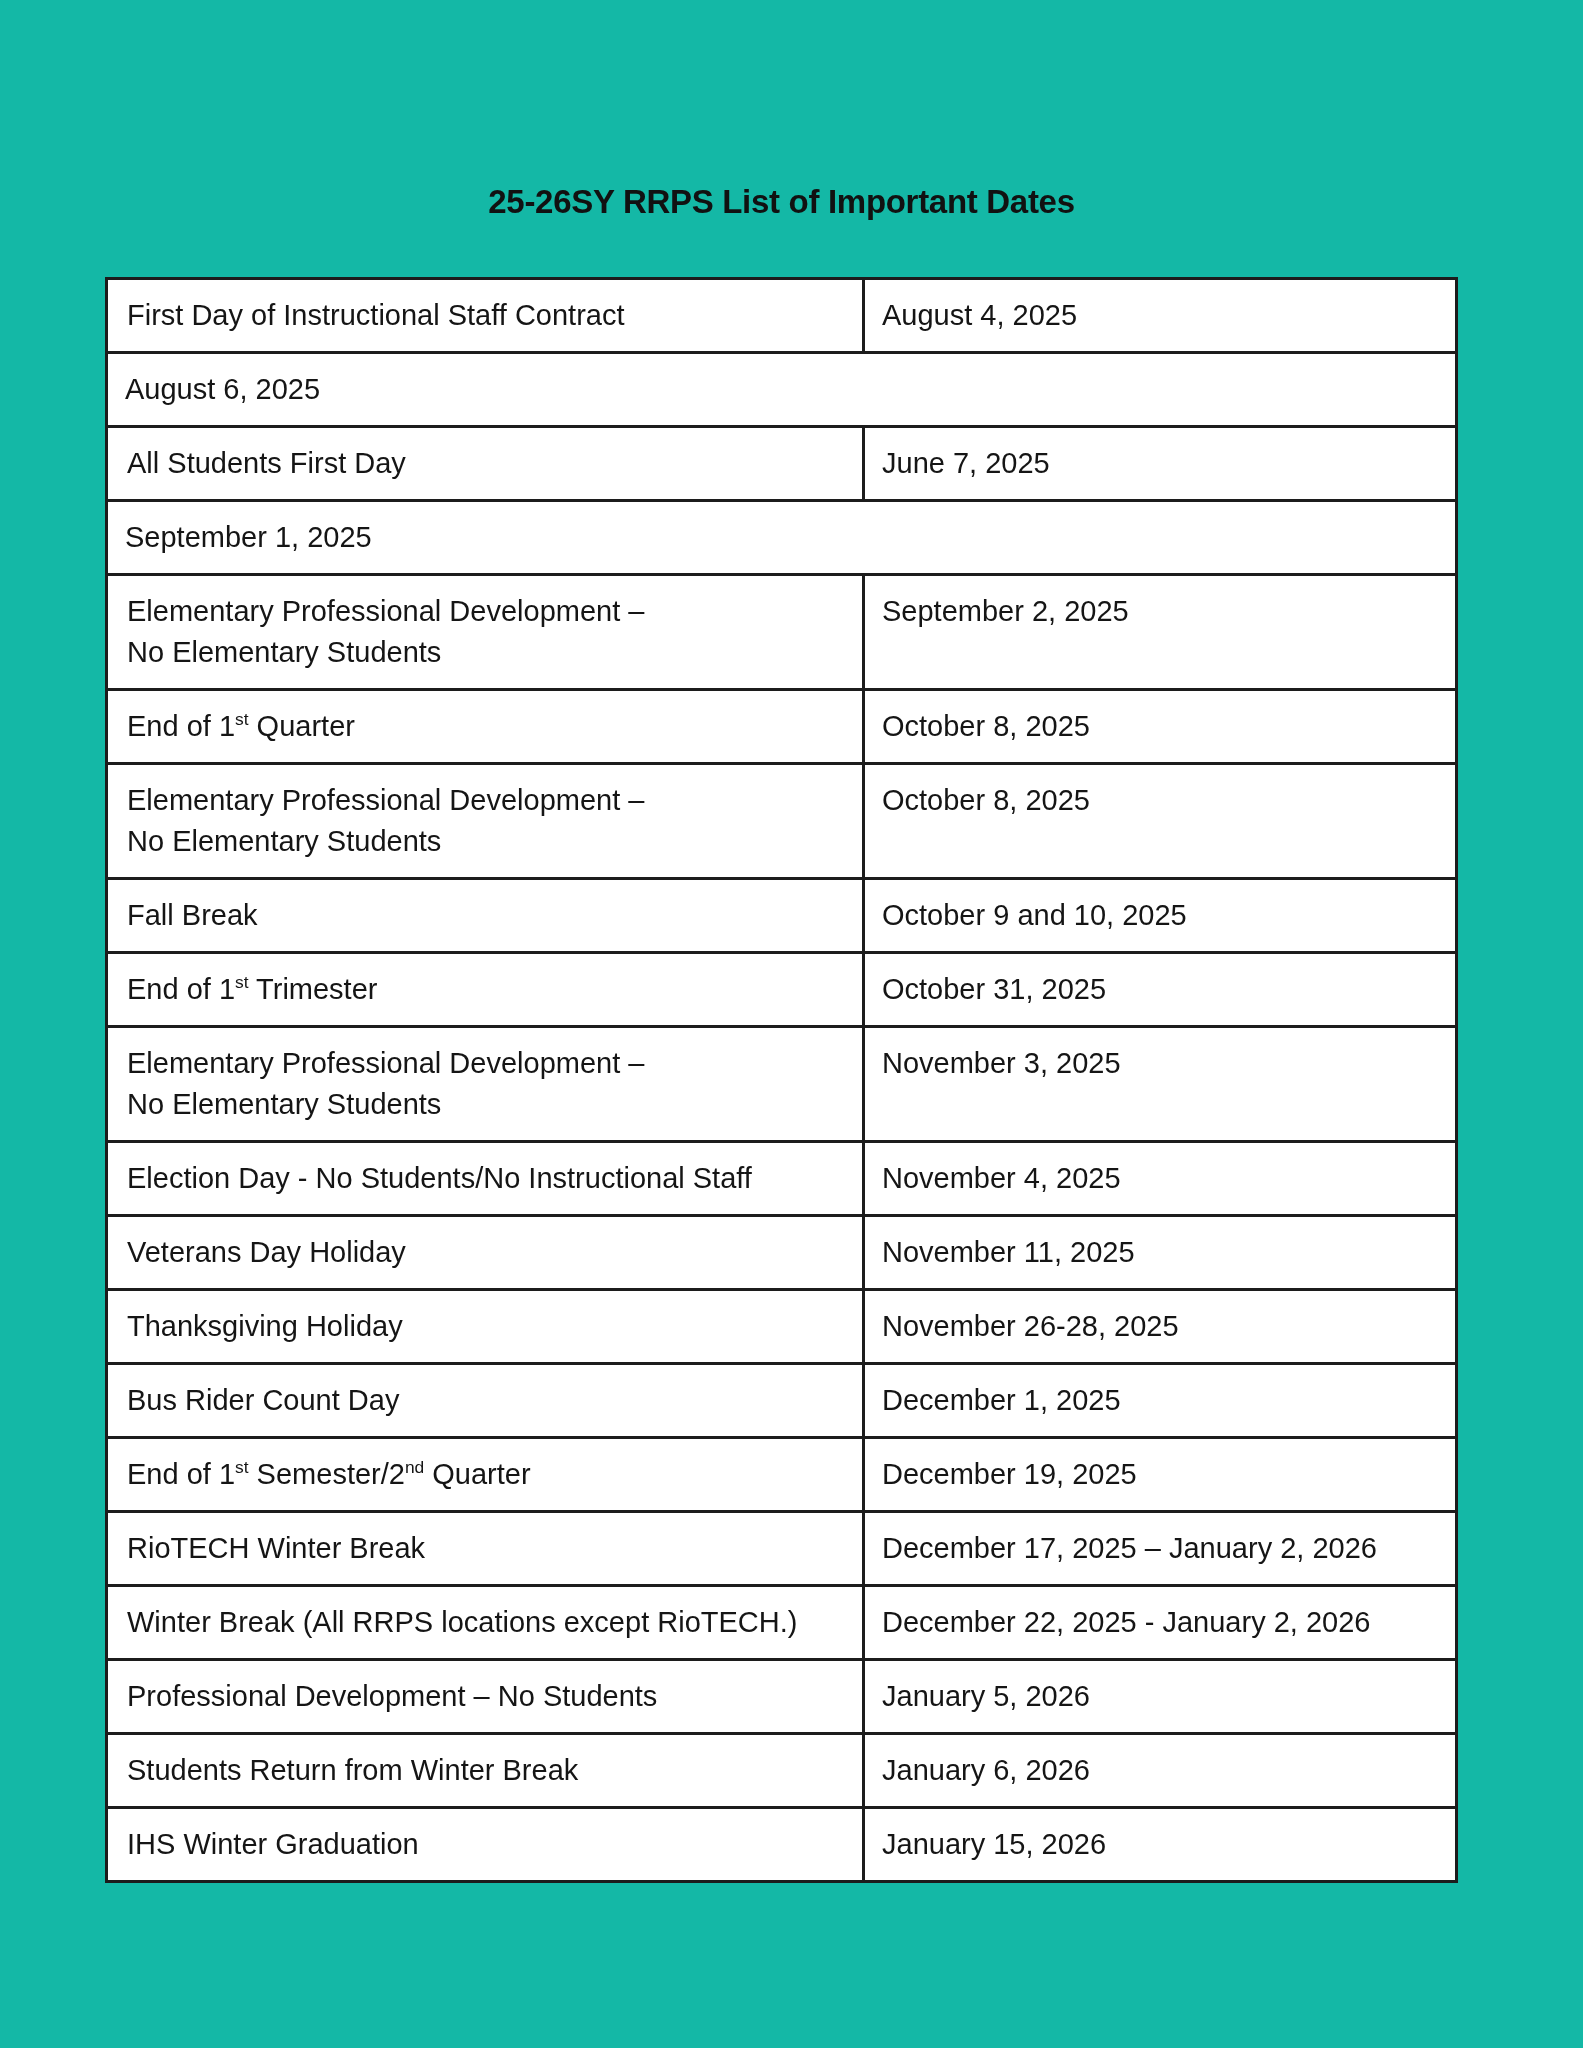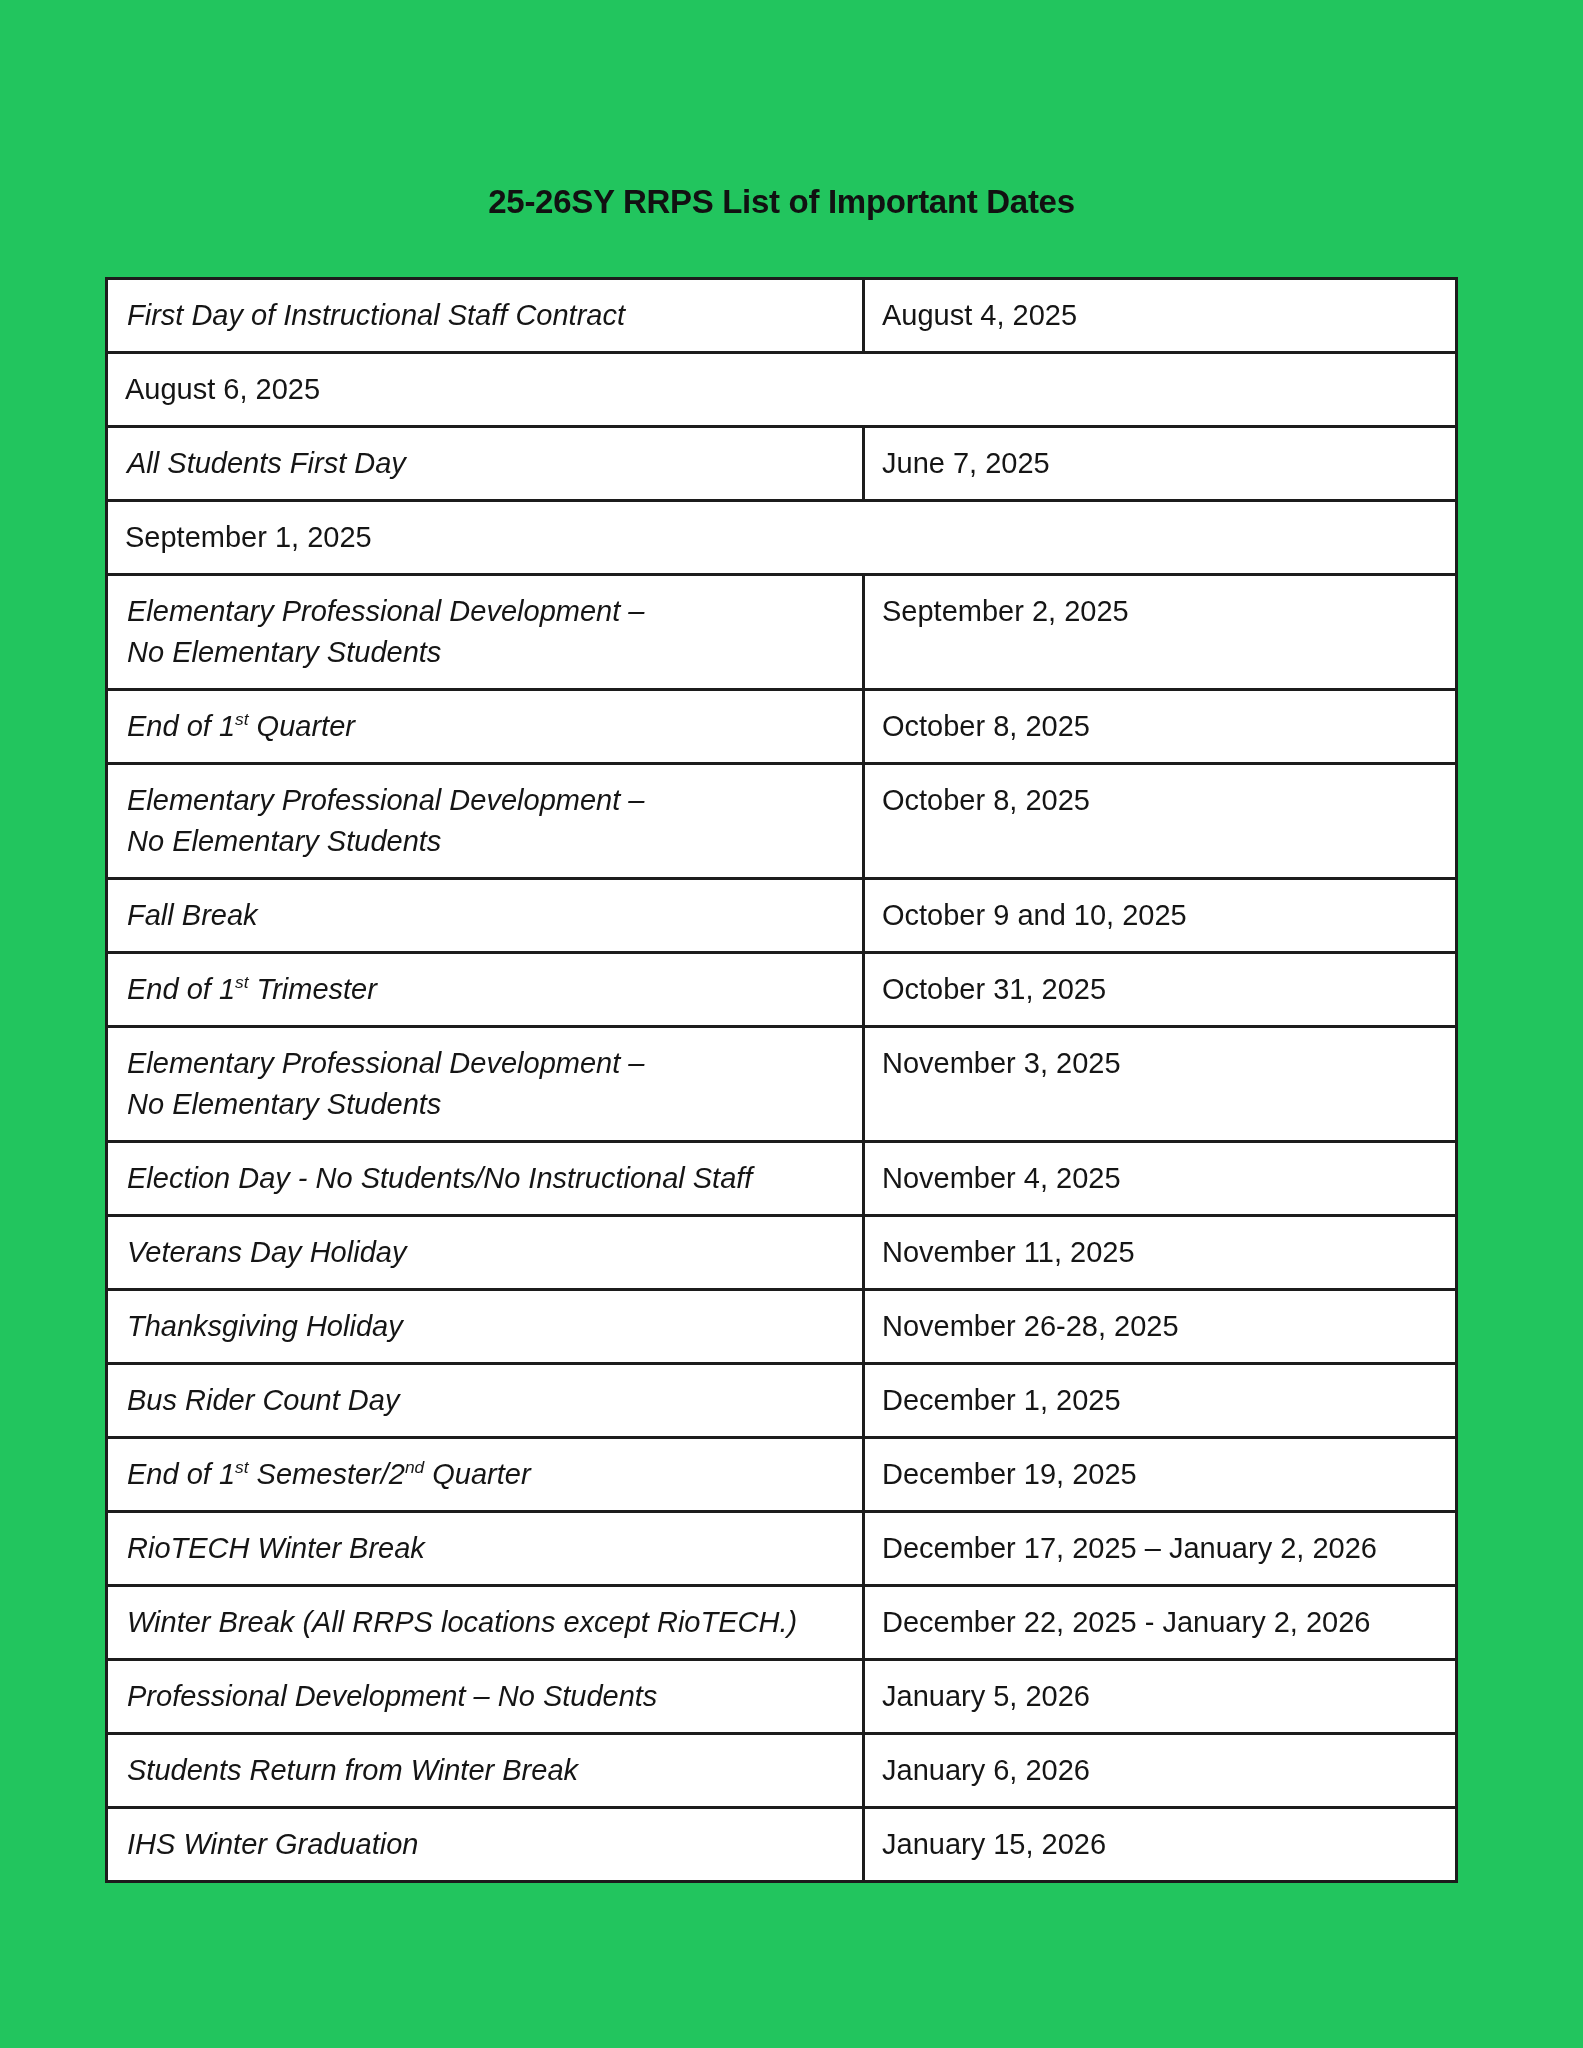--- a/index.html
+++ b/index.html
@@ -5,21 +5,21 @@
   html, body {
     margin: 0;
     padding: 0;
     background: #e8e8e8;
   }
   .page {
     position: relative;
     width: 1583px;
     height: 2048px;
     margin: 0 auto;
-    background: #22c55e;
+    background: #14b8a6;
     font-family: "Liberation Sans", "DejaVu Sans", sans-serif;
     color: #151515;
     overflow: hidden;
   }
   .title {
     position: absolute;
     top: 183px;
     left: 105px;
     width: 1353px;
     margin: 0;
@@ -47,21 +47,20 @@
   .cell {
     box-sizing: border-box;
     font-size: 29px;
     line-height: 41px;
     padding: 15px 16px 15px 19px;
     color: #151515;
   }
   .cell-label {
     width: 757px;
     border-right: 3px solid #1c1c1c;
-    font-style: italic;
   }
   .cell-date {
     flex: 1;
     padding-left: 17px;
     border-radius: 21px;
   }
   .cell sup {
     font-size: 0.60em;
     line-height: 0;
     vertical-align: super;

